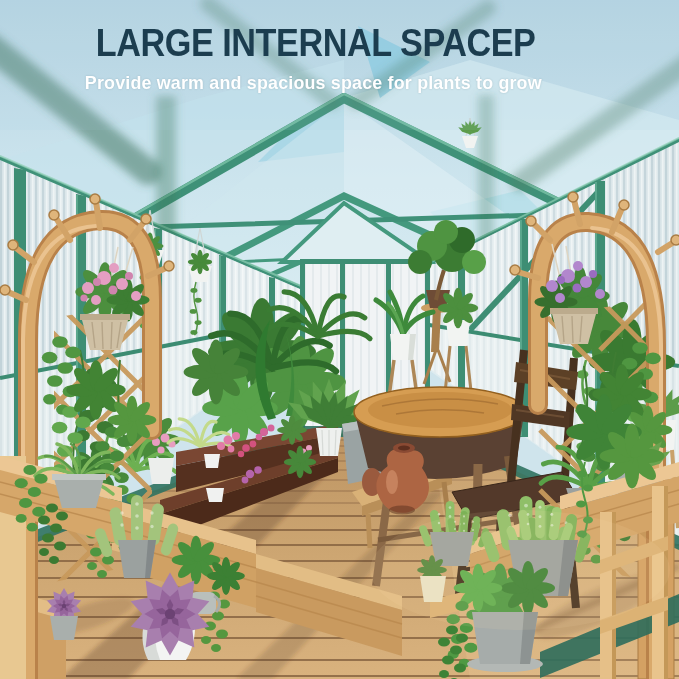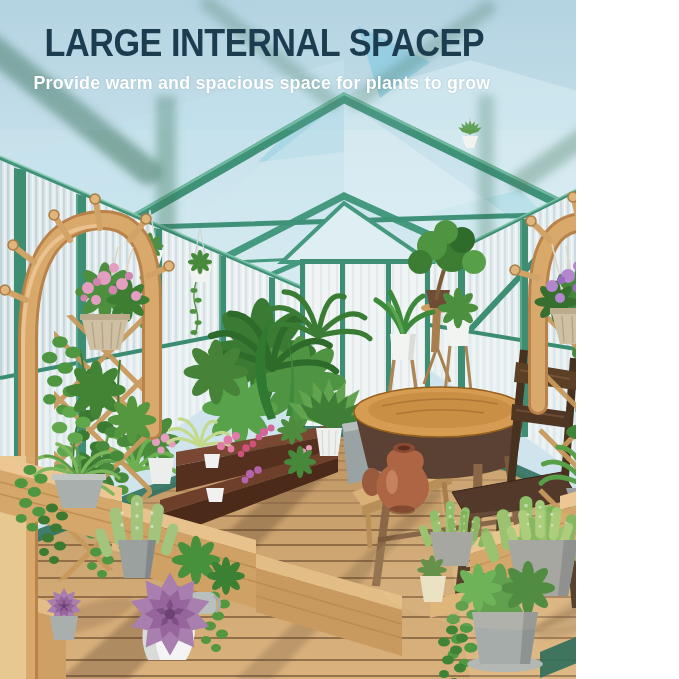--- a/index.html
+++ b/index.html
@@ -1,16 +1,16 @@
 <!DOCTYPE html>
 <html><head>
 <meta charset="utf-8">
 <style>
   html,body{margin:0;padding:0;background:#fff;}
-  .stage{position:relative;width:576px;height:679px;overflow:hidden;font-family:"Liberation Sans",sans-serif;background:#cfe4ec;}
+  .stage{position:relative;width:679px;height:679px;overflow:hidden;font-family:"Liberation Sans",sans-serif;background:#cfe4ec;}
   .scene-svg{position:absolute;inset:0;}
   .overlay-text{position:absolute;left:0;right:0;top:0;pointer-events:none;}
   .title{position:absolute;top:22px;left:0;width:100%;padding-right:50px;box-sizing:border-box;
     text-align:center;font-weight:700;font-size:38px;letter-spacing:-0.5px;color:#1c3d4f;
     transform:scaleX(.9);transform-origin:48% 50%;white-space:nowrap;}
   .subtitle{position:absolute;top:72px;left:0;width:100%;padding-right:54px;box-sizing:border-box;
     text-align:center;font-weight:700;font-size:19px;letter-spacing:.2px;color:#ffffff;
     transform:scaleX(.94);transform-origin:48% 50%;white-space:nowrap;text-shadow:0 0 2px rgba(40,80,90,.25);}
 </style>
 </head>

